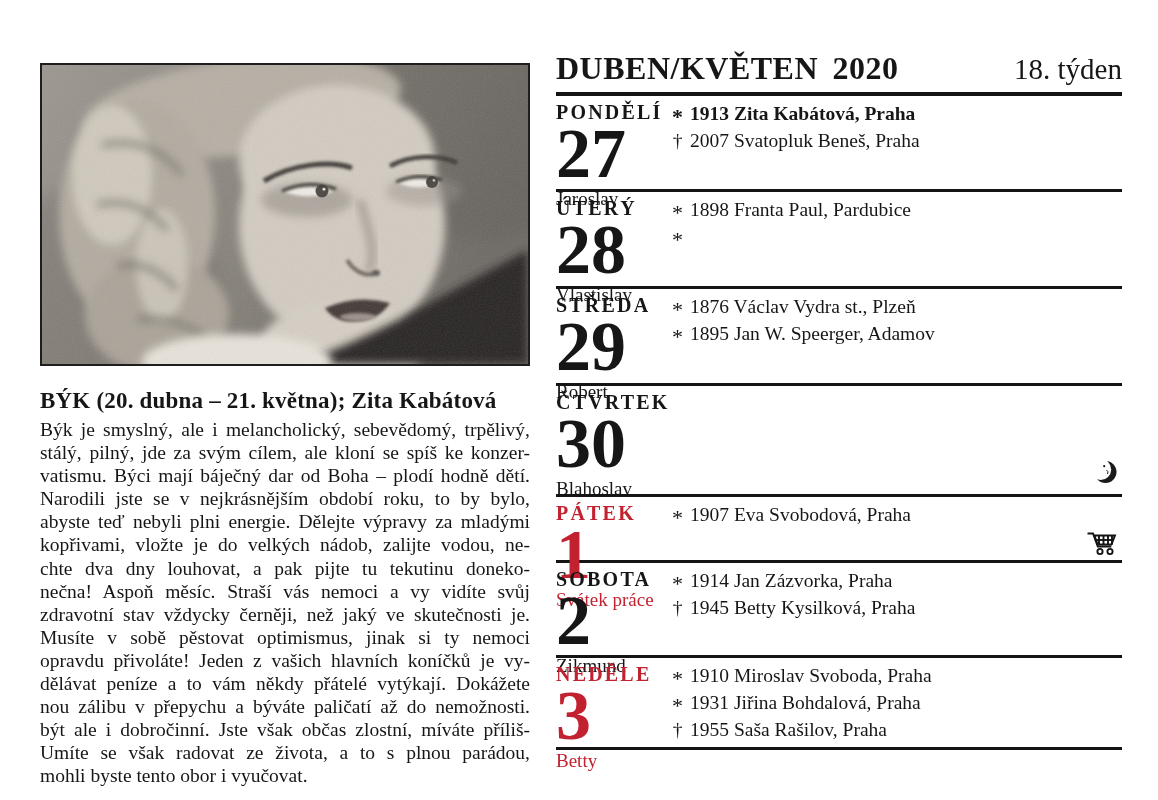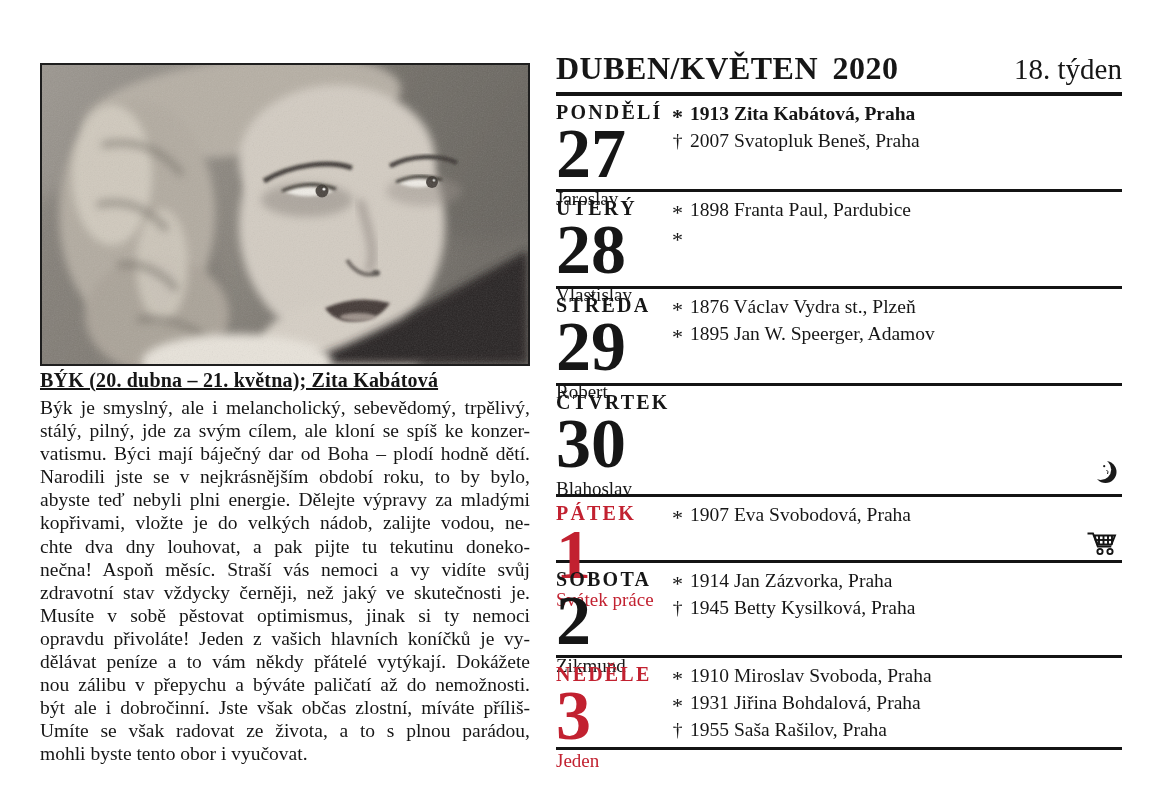--- a/index.html
+++ b/index.html
@@ -2,21 +2,21 @@
 <html style="--red: #c22130;"><head>
 <meta charset="utf-8">
 <style>
   html,body{margin:0;padding:0;width:1158px;height:800px;background:#ffffff;overflow:hidden;}
   body{font-family:"Liberation Serif",serif;color:#161616;position:relative;}
 
   
   .left-page{position:absolute;left:40px;top:63px;width:490px;}
   .photo-frame{width:490px;height:303px;border:2px solid #1e1e1e;box-sizing:border-box;overflow:hidden;background:#8a857e;}
   .photo-frame svg{display:block;}
-  .caption{font-weight:bold;font-size:20px;margin-top:3px;letter-spacing:.2px;white-space:nowrap;text-decoration:underline;}
+  .caption{font-weight:bold;font-size:23px;margin-top:22px;letter-spacing:.2px;white-space:nowrap;}
   .paragraph{margin-top:4px;}
   .para-line{font-size:19.5px;line-height:23.1px;text-align:justify;text-align-last:justify;}
   .para-line.last{text-align-last:left;}
 
   
   .right-page{position:absolute;left:556px;top:50px;width:566px;}
   .cal-header{display:flex;justify-content:space-between;align-items:baseline;padding-bottom:5px;border-bottom:4px solid #141414;}
   .month-title{font-size:32px;font-weight:bold;letter-spacing:.5px;word-spacing:6px;}
   .week-label{font-size:29px;}
   .day-row{position:relative;display:flex;border-bottom:3px solid #141414;box-sizing:border-box;}
@@ -259,21 +259,21 @@
     <span class="text">1945 Betty Kysilková, Praha</span>
   </div>
 </div>
 
   </div>
 
   <div class="day-row red">
     <div class="day-left">
       <div class="day-name">NEDĚLE</div>
       <div class="day-date">3</div>
-      <div class="day-nameday">Jeden</div>
+      <div class="day-nameday">Betty</div>
     </div>
     <div class="entries">
   <div class="entry">
     <span class="marker star">*</span>
     <span class="text">1910 Miroslav Svoboda, Praha</span>
   </div>
 
   <div class="entry">
     <span class="marker star">*</span>
     <span class="text">1931 Jiřina Bohdalová, Praha</span>

